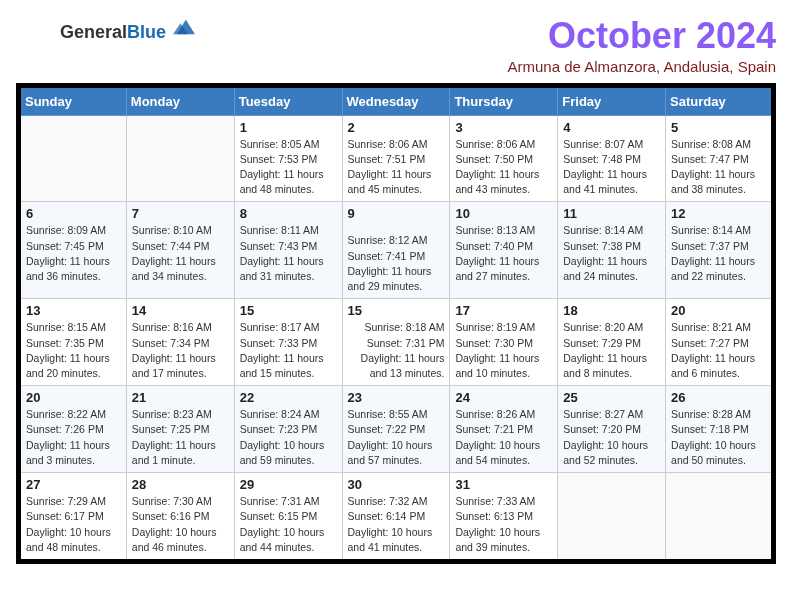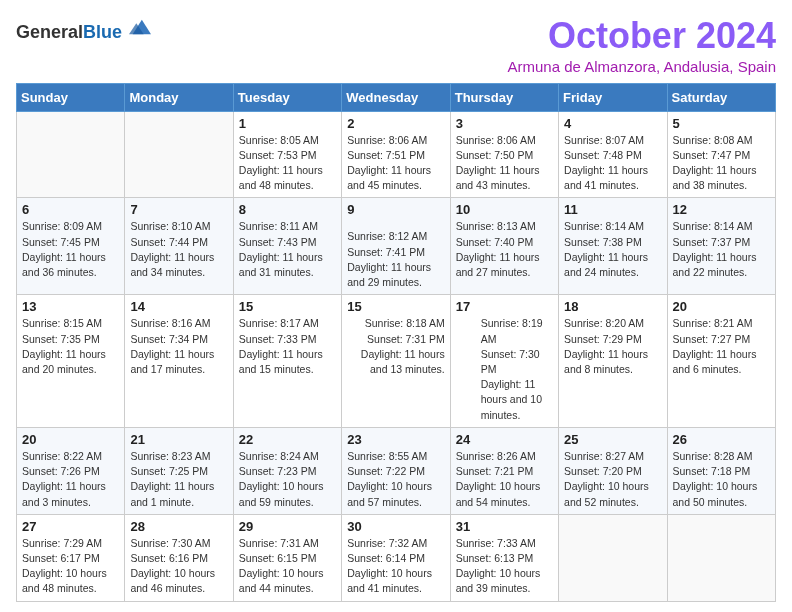--- a/index.html
+++ b/index.html
@@ -18,45 +18,45 @@
     }
     .logo {
       display: flex;
       align-items: center;
     }
     .logo-text {
       font-size: 18px;
       font-weight: bold;
       line-height: 1.1;
     }
-    .logo-general { color: #333; }
+    .logo-general { color: #333; margin-left: 44px; }
     .logo-blue { color: #1a6ab1; }
     .logo-icon {
       width: 22px;
       height: 22px;
       margin-left: 2px;
     }
     .title-block {
       text-align: right;
     }
     .month-title {
       font-size: 36px;
       font-weight: bold;
       color: #8b5cf6;
       line-height: 1.1;
     }
     .subtitle {
       font-size: 15px;
-      color: #a21caf;
+      color: #7f1d1d;
       margin-top: 2px;
     }
     .calendar {
       width: 100%;
       border-collapse: collapse;
-      border: 1px solid #000000;
+      border: 5px solid #000000;
     }
     .calendar th {
       background: #3a7abf;
       color: #fff;
       font-size: 13px;
       font-weight: bold;
       padding: 6px 4px;
       text-align: left;
       border: 1px solid #5a9ad4;
     }
@@ -224,21 +224,21 @@
 Daylight: 11 hours and 15 minutes.</div>
         </td>
         <td>
           <span class="day-number">15</span>
           <div class="day-info" style="white-space: pre-line; text-align: right;">Sunrise: 8:18 AM
 Sunset: 7:31 PM
 Daylight: 11 hours and 13 minutes.</div>
         </td>
         <td>
           <span class="day-number">17</span>
-          <div class="day-info" style="white-space: pre-line; margin-left: 25px;">Sunrise: 8:19 AM
+          <div class="day-info" style="white-space: pre-line;">Sunrise: 8:19 AM
 Sunset: 7:30 PM
 Daylight: 11 hours and 10 minutes.</div>
         </td>
         <td>
           <span class="day-number">18</span>
           <div class="day-info" style="white-space: pre-line;">Sunrise: 8:20 AM
 Sunset: 7:29 PM
 Daylight: 11 hours and 8 minutes.</div>
         </td>
         <td>

